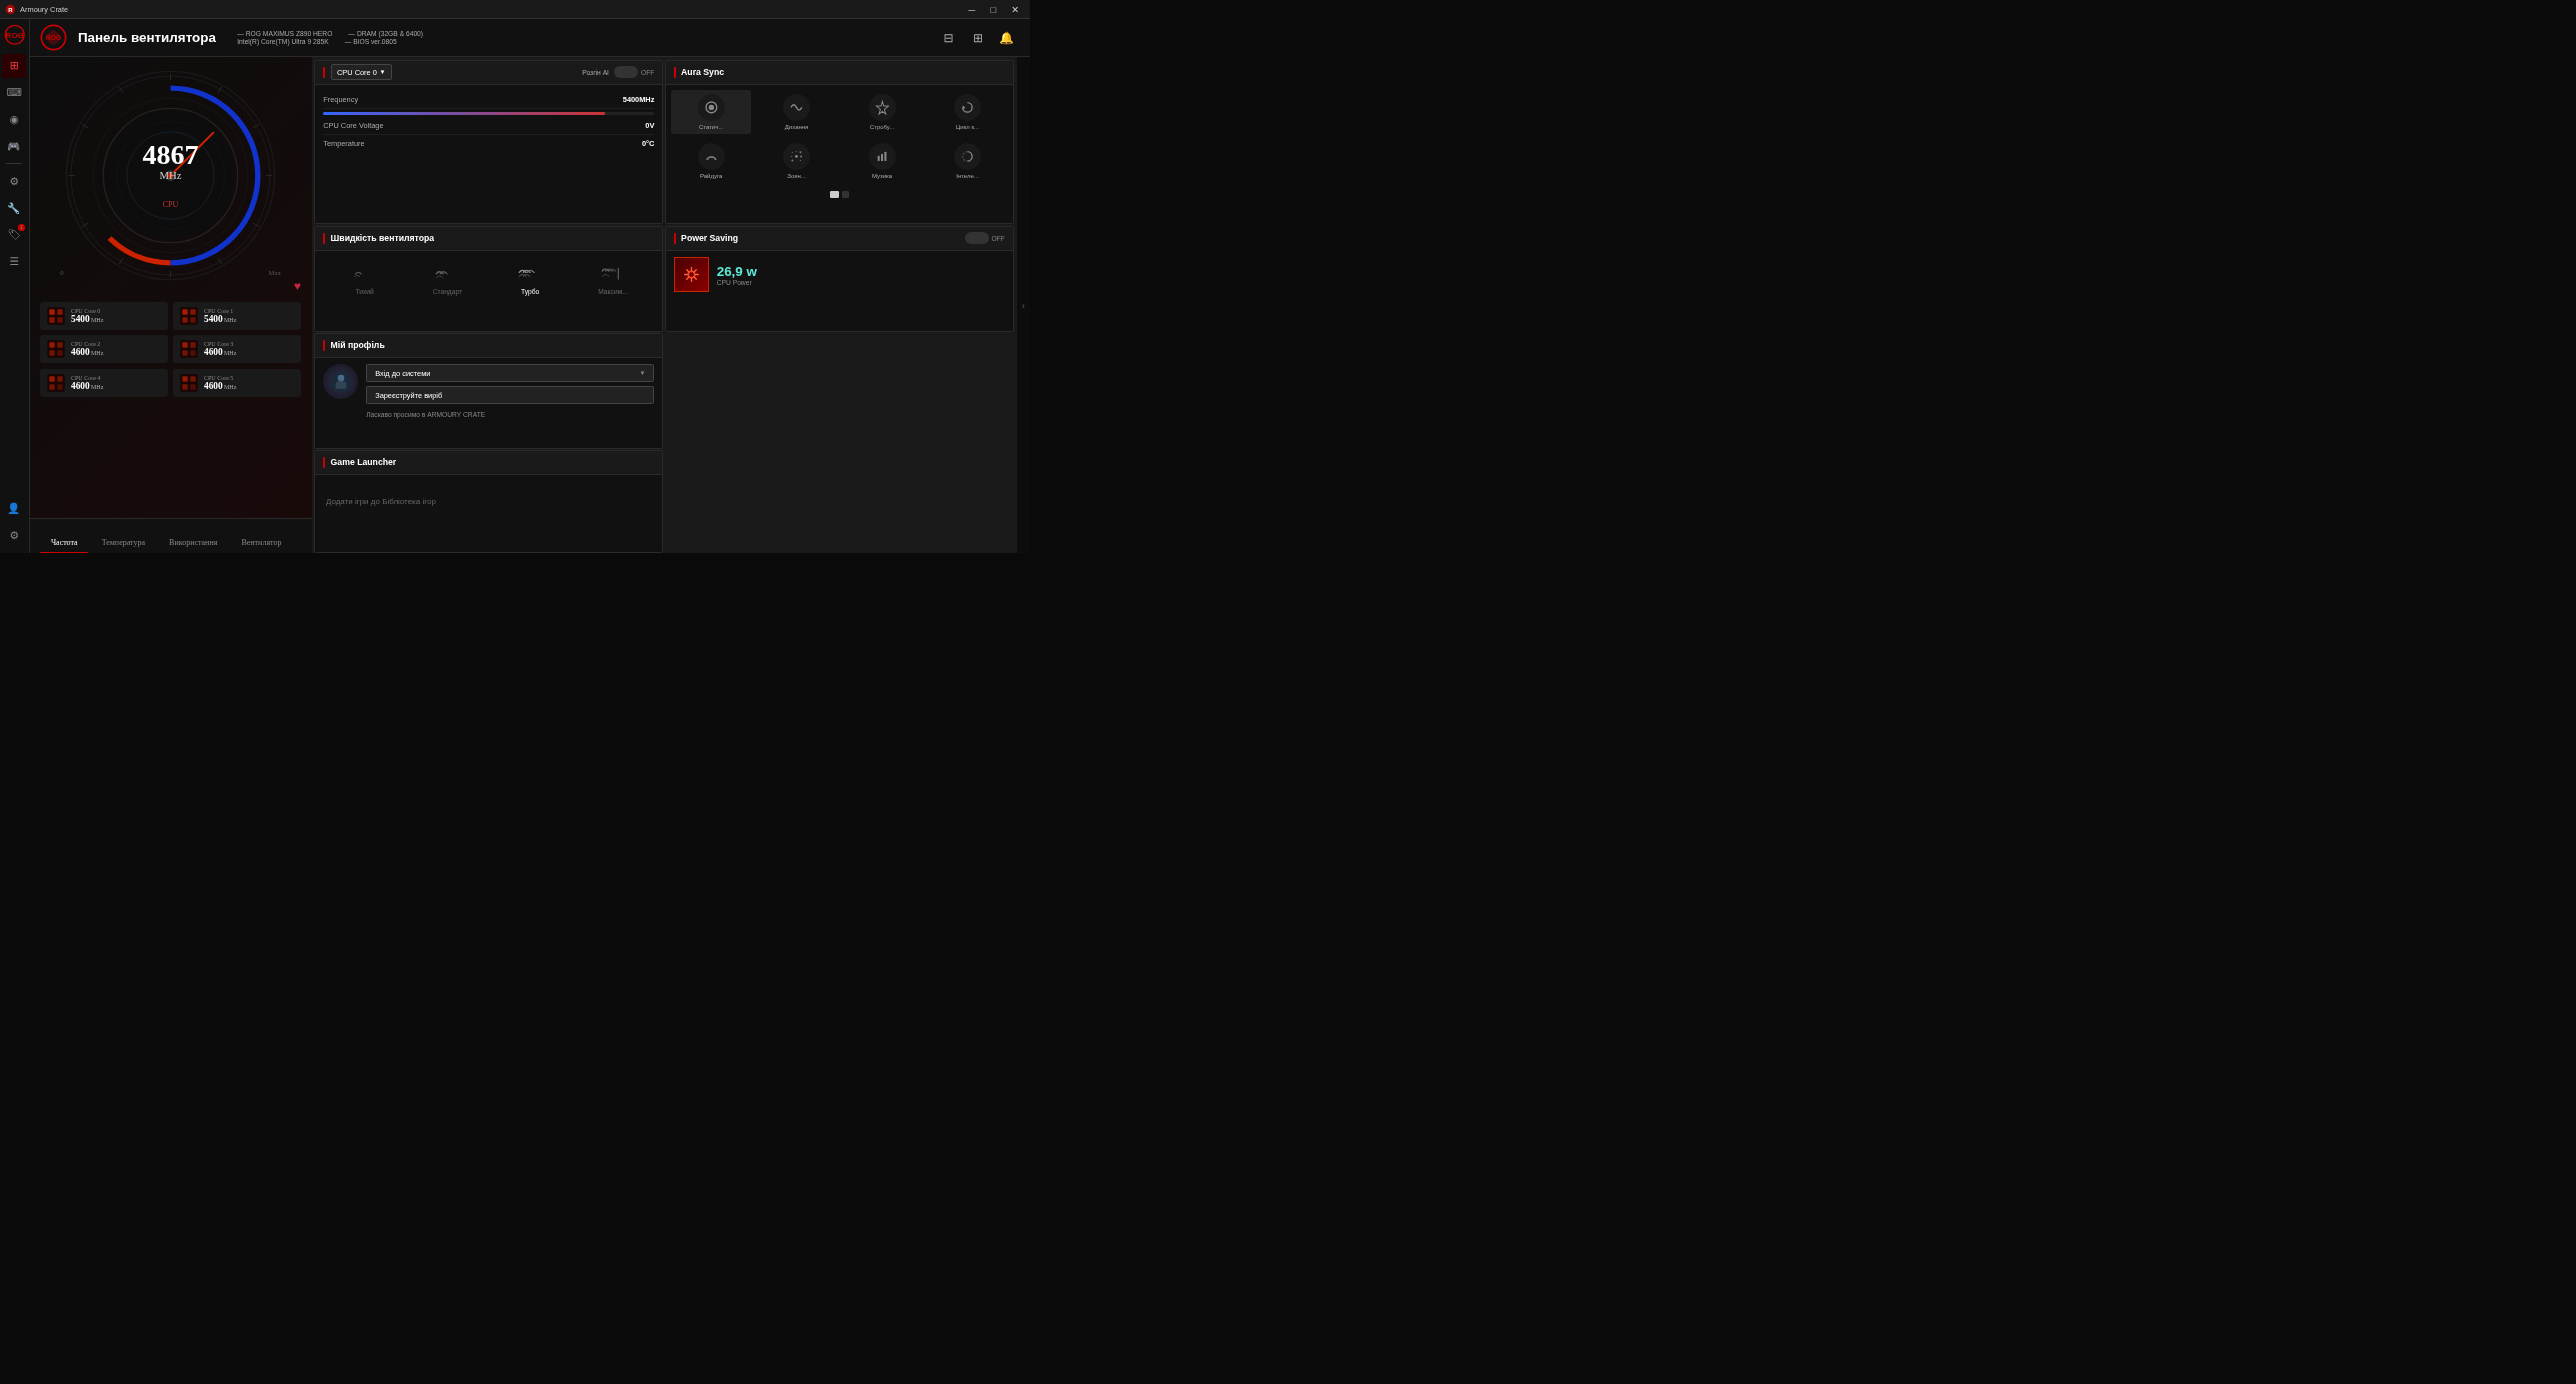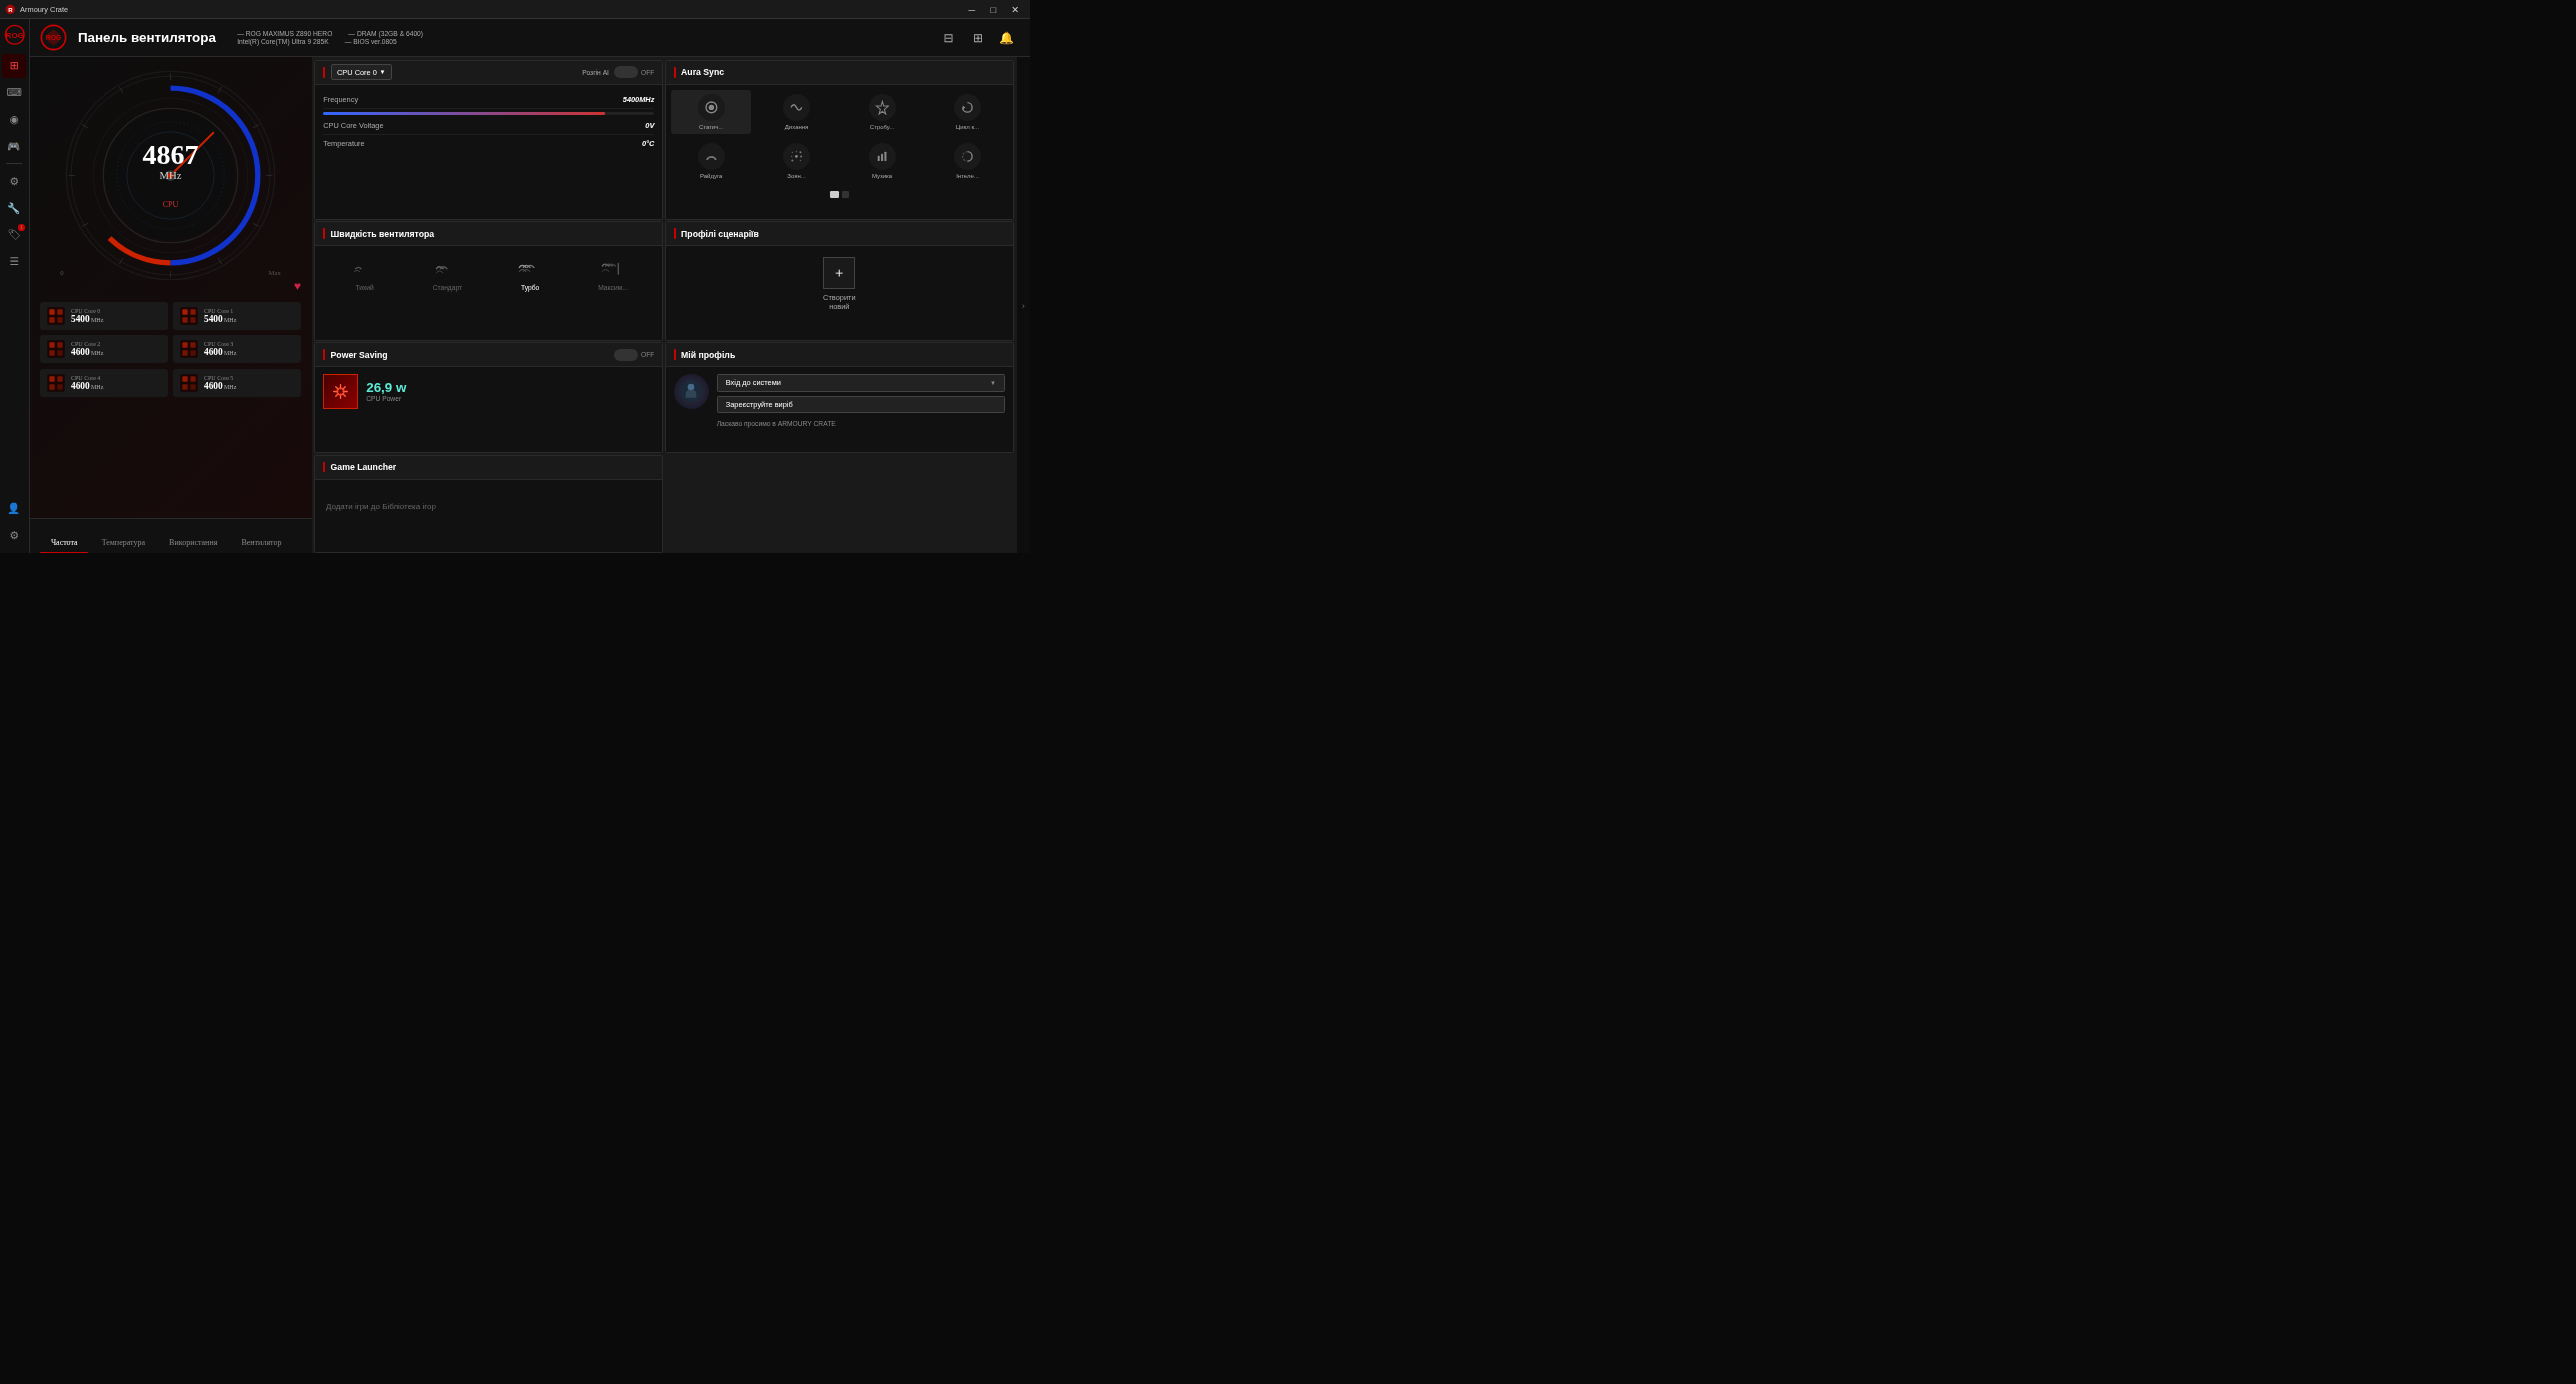--- a/index.html
+++ b/index.html
@@ -217,21 +217,21 @@
     .ai-label { font-size: 6.7px; color: #aaa; margin-left: auto; }
     .stat-row {
       display: flex;
       justify-content: space-between;
       align-items: center;
       padding: 4px 0;
       border-bottom: 0.7px solid #1f1f1f;
     }
     .stat-row:last-child { border-bottom: none; }
     .stat-label { font-size: 7.4px; color: #aaa; }
-    .stat-value { font-size: 7.4px; color: #fff; font-weight: 600; font-style: italic; }
+    .stat-value { font-size: 7.4px; color: #fff; font-weight: 600; }
     .freq-bar {
       height: 2.7px;
       background: #222;
       border-radius: 1.3px;
       margin: 2.7px 0;
       overflow: hidden;
     }
     .freq-bar-fill {
       height: 100%;
       background: linear-gradient(90deg, #3366ff, #cc3333);
@@ -772,37 +772,20 @@
                   <path d="M12 12 Q15 6 22 12" fill="none" stroke="#444" stroke-width="2" stroke-linecap="round"></path>
                   <line x1="26" y1="8" x2="26" y2="24" stroke="#555" stroke-width="2" stroke-linecap="round"></line>
                   <path d="M2 20 Q6 14 12 20" fill="none" stroke="#444" stroke-width="1.5" stroke-linecap="round"></path>
                 </svg>
                 <span class="fan-mode-label">Максим...</span>
               </div>
             </div>
           </div>
         </div>
 
-        <div class="panel">
-          <div class="panel-header">
-            <div class="panel-indicator"></div>
-            <span class="panel-title">Профілі сценаріїв</span>
-          </div>
-          <div class="scenarios-body">
-            <div class="scenario-new">
-              <div class="scenario-plus">
-                <span>＋</span>
-              </div>
-              <span class="scenario-label">
-                <span>Створити</span><br>
-                <span>новий</span>
-              </span>
-            </div>
-          </div>
-        </div>
 
         <div class="panel">
           <div class="panel-header">
             <div class="panel-indicator"></div>
             <span class="panel-title">Power Saving</span>
             <div class="panel-toggle">
               <div class="toggle-track off"></div>
               <span class="toggle-label">OFF</span>
             </div>
           </div>

